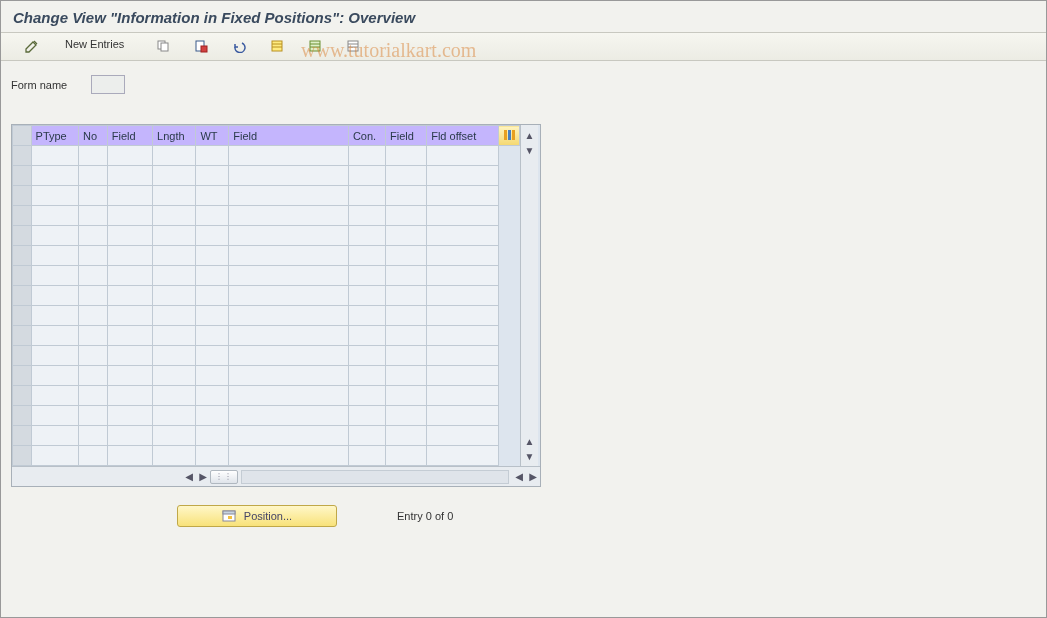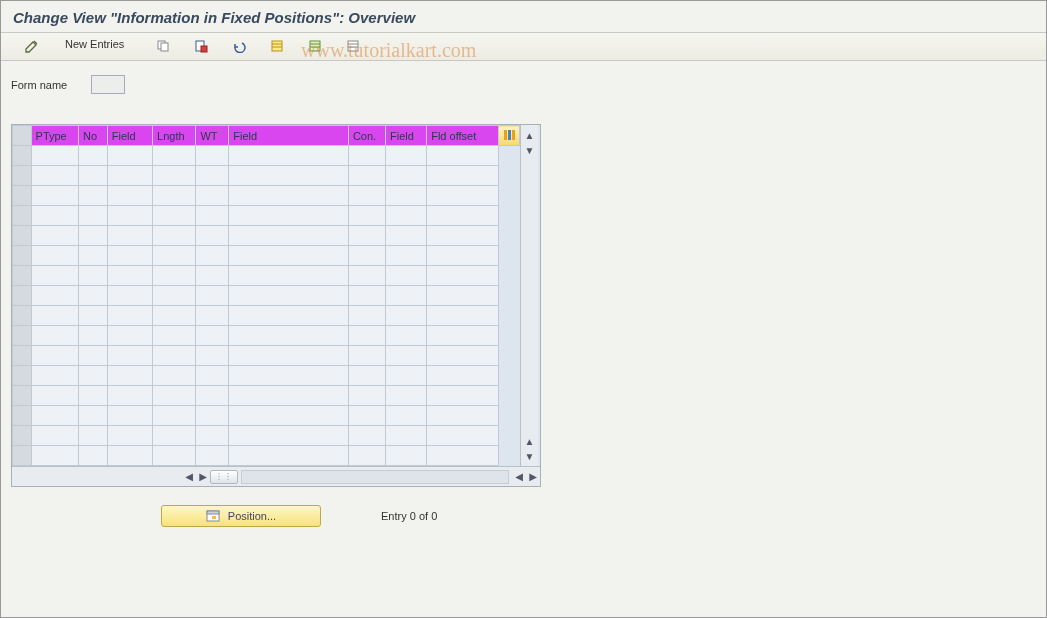--- a/index.html
+++ b/index.html
@@ -81,21 +81,21 @@
       border: 1px solid #c0cad4;
       height: 20px;
       font-size: 11px;
       font-weight: normal;
       text-align: left;
       padding: 0 4px;
       color: #2a3a4a;
       background: #eef2f6;
     }
     .grid th {
-      background: #d946ef;
+      background: #c4b5fd;
     }
     .grid td.rowhdr, .grid th.rowhdr {
       background: #d4dae0;
       width: 18px; padding: 0;
     }
     .grid th.configure {
       width: 20px; padding:0; text-align:center;
       background: linear-gradient(#fff4c0,#f4d870);
     }
     .col-ptype { width: 46px;} .col-no{width:28px;} .col-off{width:44px;}
@@ -133,21 +133,21 @@
       display:flex; align-items:center; gap:20px;
       margin-top: 18px; margin-left: 150px;
     }
     .pos-btn {
       width: 160px; height: 22px;
       background: linear-gradient(#fff7c8,#f8e27a);
       border: 1px solid #c0a848;
       border-radius: 3px;
       display:flex; align-items:center; justify-content:center;
       gap:8px; cursor:pointer;
-      color:#446; font-size:11px;
+      color:#446; font-size:11px;margin-left:16px;
     }
     .pos-btn .ico{width:14px;height:14px;display:inline-flex;}
     .entry-text{color:#333;font-size:11px;margin-left:40px;}
   </style>
 </head>
 <body>
 
 <div class="title-bar">Change View "Information in Fixed Positions": Overview</div>
 
 <div class="toolbar">

